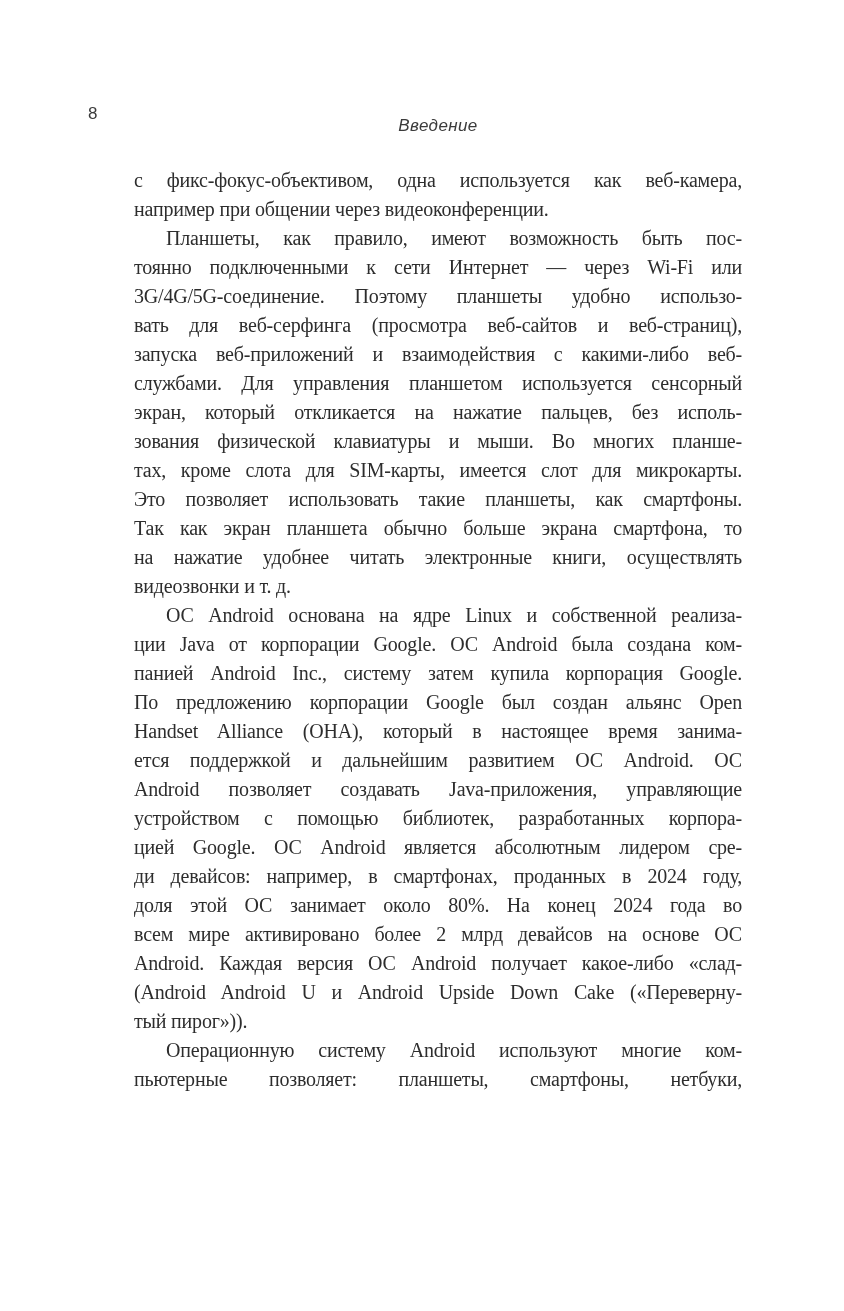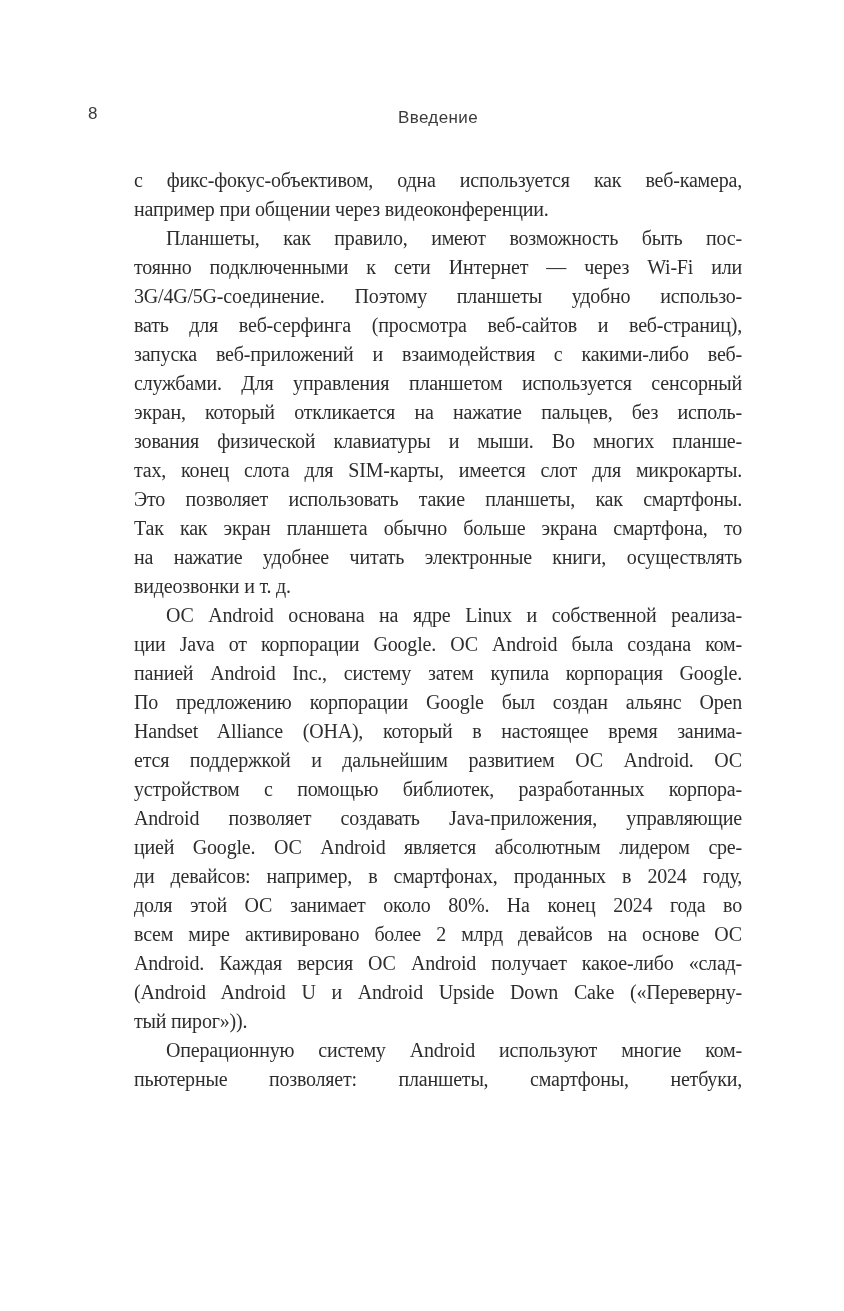--- a/index.html
+++ b/index.html
@@ -26,23 +26,24 @@
   }
   .page-number {
     position: absolute;
     left: 88px;
     top: 0;
   }
   .running-title {
     position: absolute;
     left: 134px;
     width: 608px;
-    top: 4px;
+    top: 12px;
     text-align: center;
     letter-spacing: 0.4px;
+    font-style: italic;
   }
   .body-text {
     position: absolute;
     top: 166px;
     left: 134px;
     width: 608px;
     font-family: Liberation Serif, serif;
     font-size: 20px;
     letter-spacing: -0.2px;
     color: #2d2d2d;
@@ -82,35 +83,35 @@
       </div>
       <div class="paragraph">
         <div class="line indent">Планшеты, как правило, имеют возможность быть пос-</div>
         <div class="line">тоянно подключенными к сети Интернет — через Wi-Fi или</div>
         <div class="line">3G/4G/5G-соединение. Поэтому планшеты удобно использо-</div>
         <div class="line">вать для веб-серфинга (просмотра веб-сайтов и веб-страниц),</div>
         <div class="line">запуска веб-приложений и взаимодействия с какими-либо веб-</div>
         <div class="line">службами. Для управления планшетом используется сенсорный</div>
         <div class="line">экран, который откликается на нажатие пальцев, без исполь-</div>
         <div class="line">зования физической клавиатуры и мыши. Во многих планше-</div>
-        <div class="line">тах, конец слота для SIM-карты, имеется слот для микрокарты.</div>
+        <div class="line">тах, кроме слота для SIM-карты, имеется слот для микрокарты.</div>
         <div class="line">Это позволяет использовать такие планшеты, как смартфоны.</div>
         <div class="line">Так как экран планшета обычно больше экрана смартфона, то</div>
         <div class="line">на нажатие удобнее читать электронные книги, осуществлять</div>
         <div class="line no-stretch">видеозвонки и т. д.</div>
       </div>
       <div class="paragraph">
         <div class="line indent">ОС Android основана на ядре Linux и собственной реализа-</div>
         <div class="line">ции Java от корпорации Google. ОС Android была создана ком-</div>
         <div class="line">панией Android Inc., систему затем купила корпорация Google.</div>
         <div class="line">По предложению корпорации Google был создан альянс Open</div>
         <div class="line">Handset Alliance (OHA), который в настоящее время занима-</div>
         <div class="line">ется поддержкой и дальнейшим развитием ОС Android. ОС</div>
+        <div class="line">Android позволяет создавать Java-приложения, управляющие</div>
         <div class="line">устройством с помощью библиотек, разработанных корпора-</div>
-        <div class="line">Android позволяет создавать Java-приложения, управляющие</div>
         <div class="line">цией Google. ОС Android является абсолютным лидером сре-</div>
         <div class="line">ди девайсов: например, в смартфонах, проданных в 2024 году,</div>
         <div class="line">доля этой ОС занимает около 80%. На конец 2024 года во</div>
         <div class="line">всем мире активировано более 2 млрд девайсов на основе ОС</div>
         <div class="line">Android. Каждая версия ОС Android получает какое-либо «слад-</div>
         <div class="line">(Android Android U и Android Upside Down Cake («Переверну-</div>
         <div class="line no-stretch">тый пирог»)).</div>
       </div>
       <div class="paragraph">
         <div class="line indent">Операционную систему Android используют многие ком-</div>

